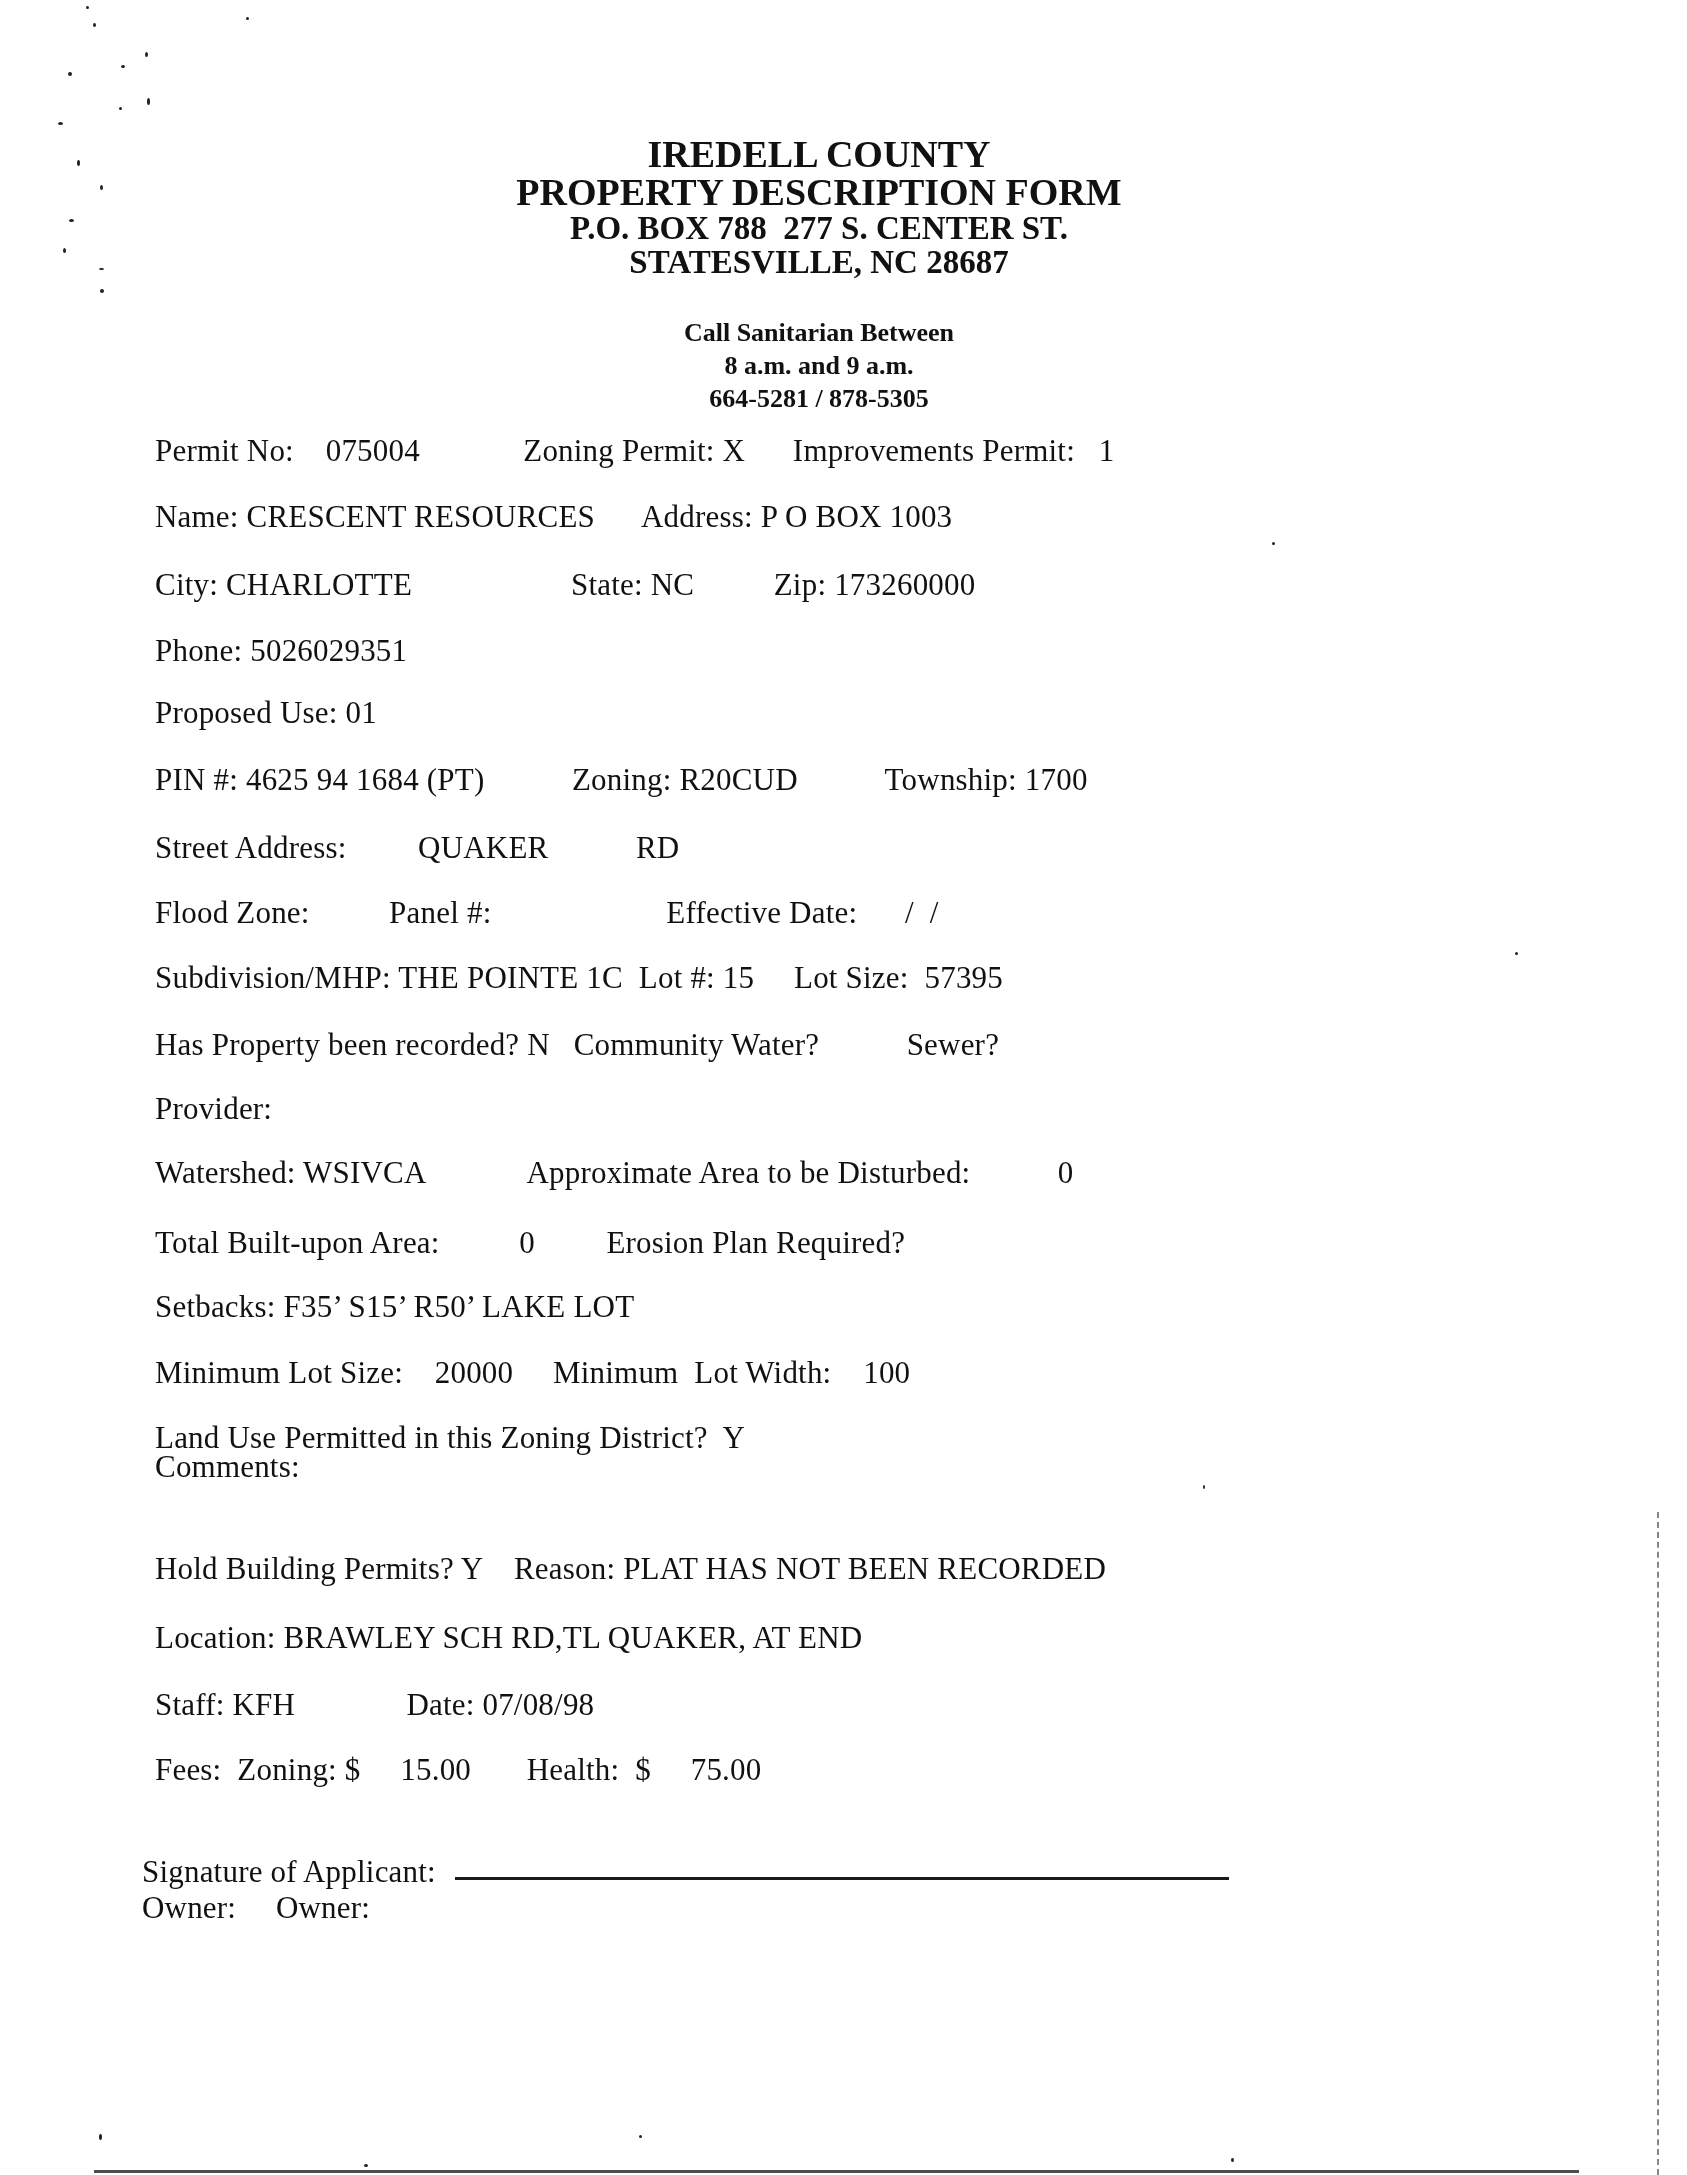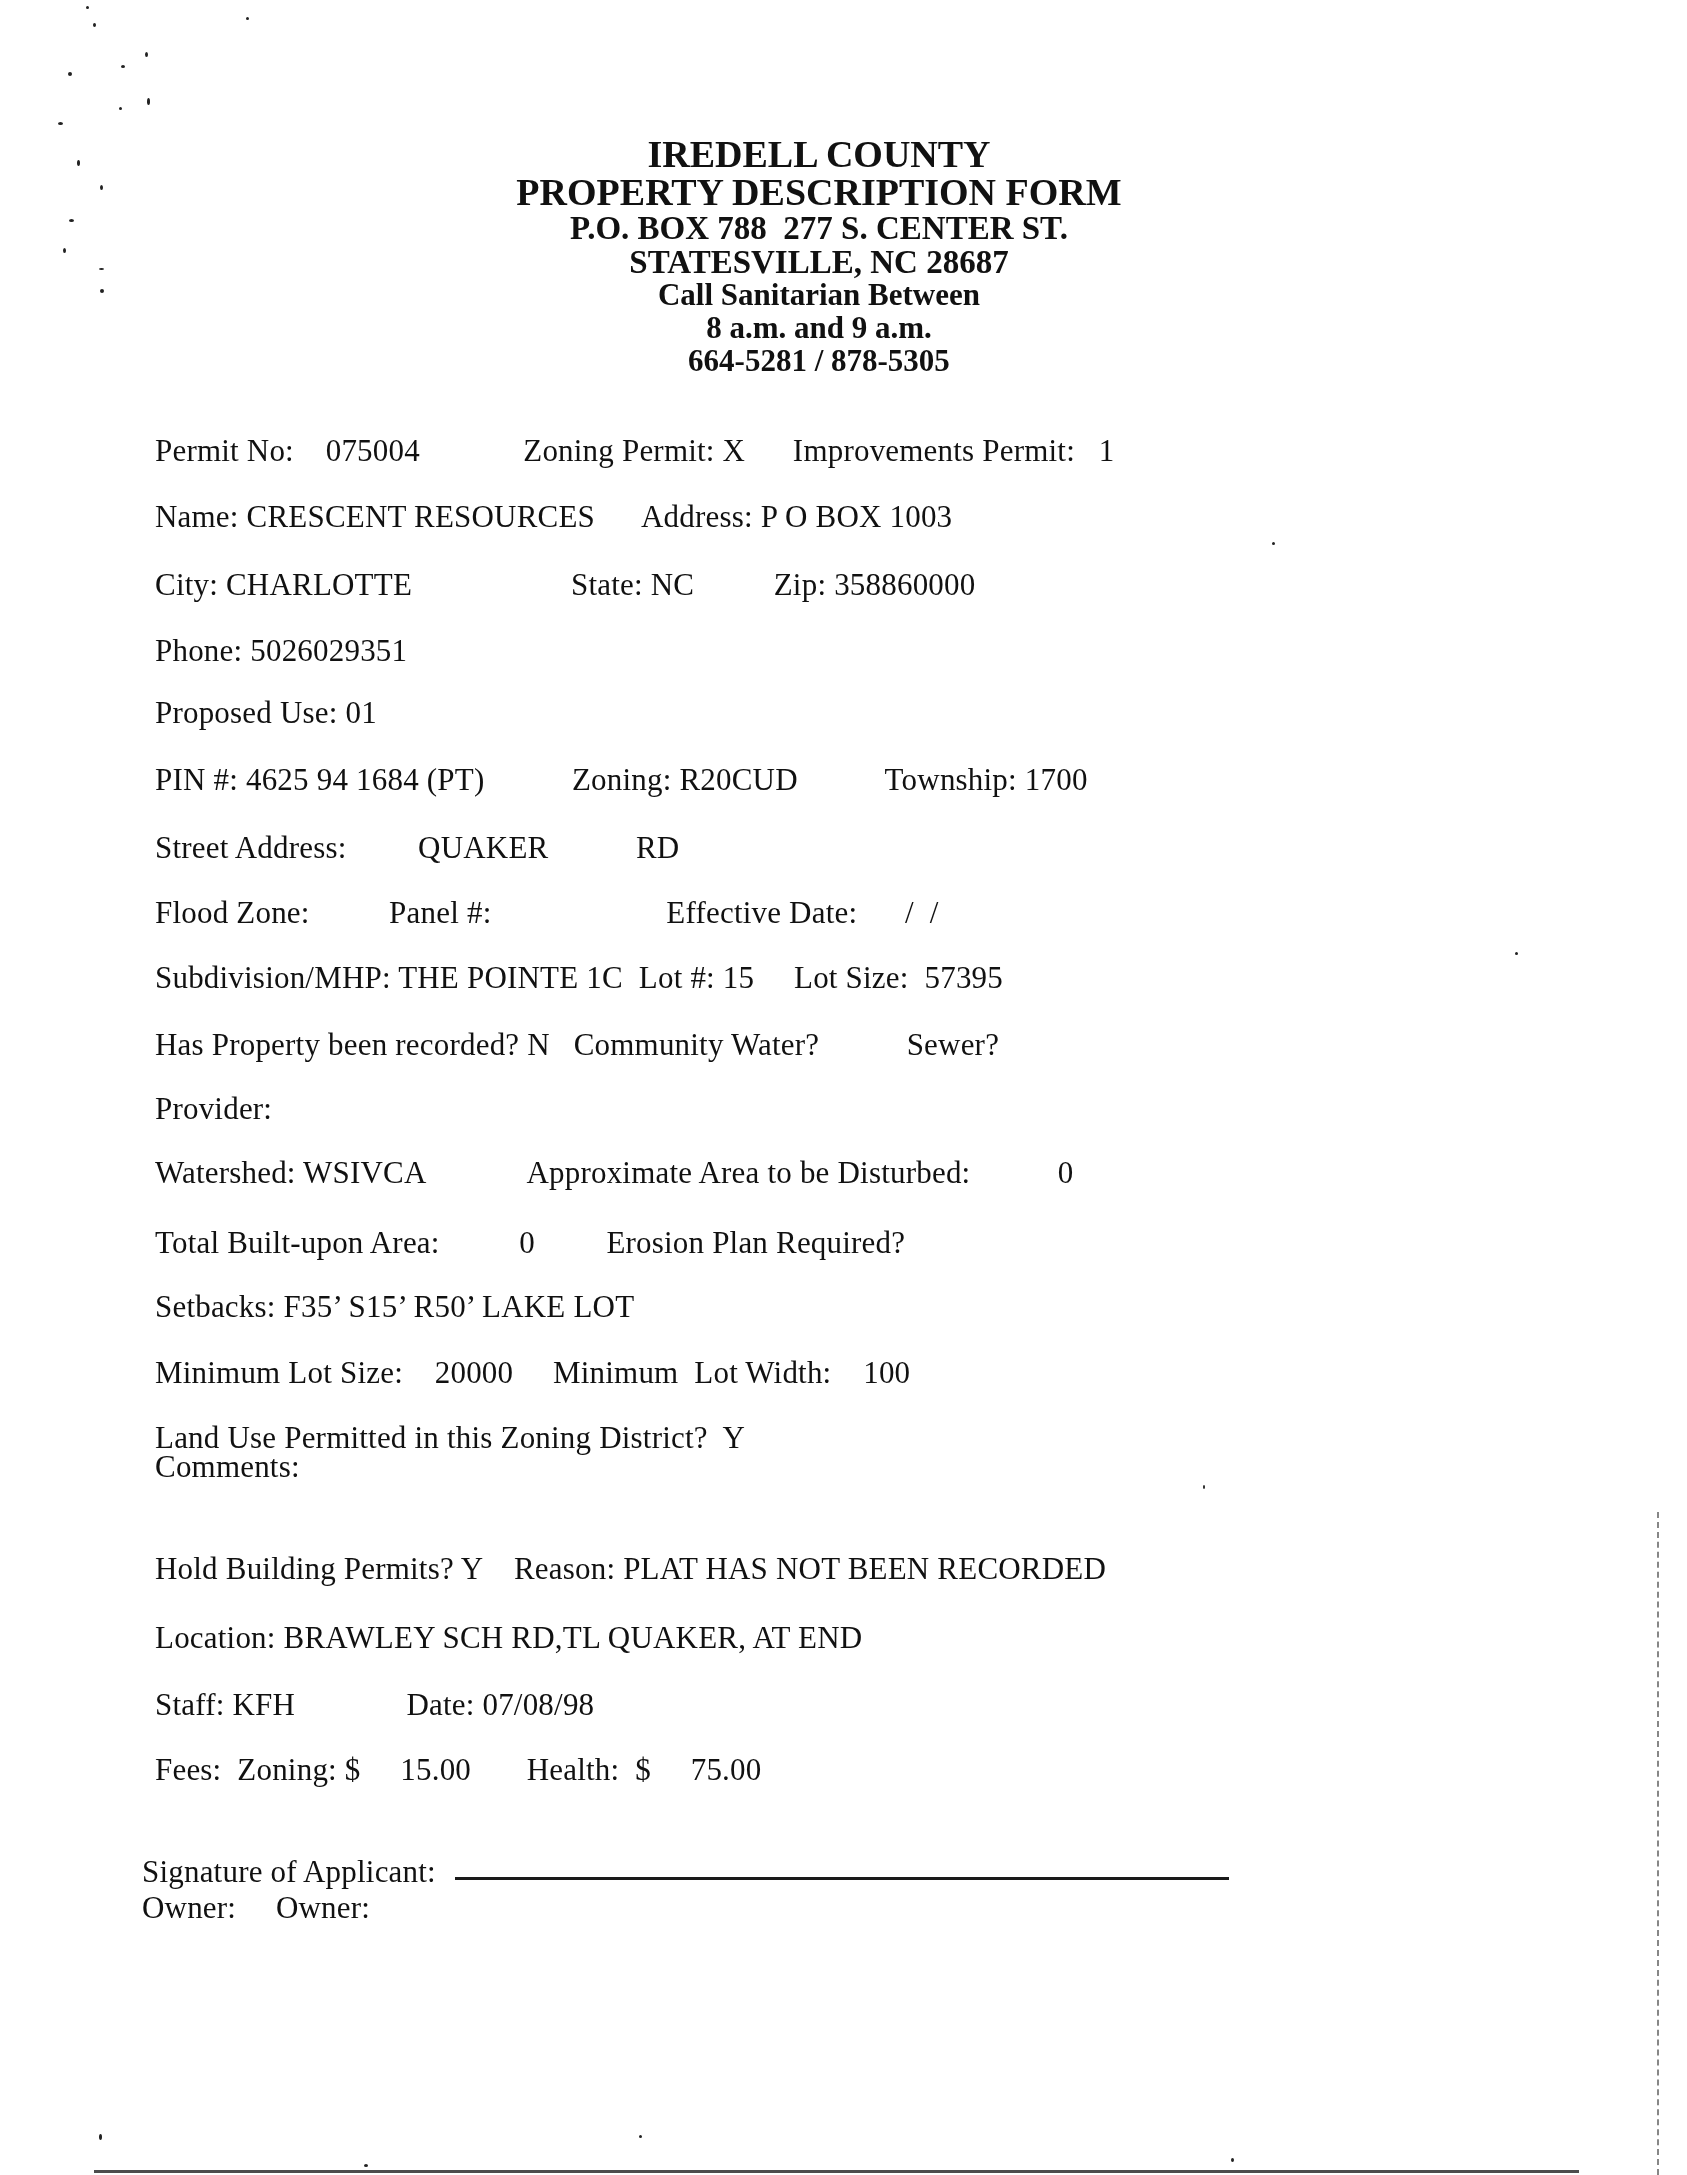--- a/index.html
+++ b/index.html
@@ -7,21 +7,21 @@
     position:relative;
     width:1687px;height:2175px;
     background:#ffffff;
     font-family:"Liberation Serif", serif;
     color:#111;
     overflow:hidden;
   }
   .hl{position:absolute;left:0;width:1638px;text-align:center;font-weight:bold;white-space:pre;}
   .hl.h1{font-size:38px;}
   .hl.h2{font-size:33px;}
-  .hl.h3{font-size:31px;}
+  .hl.h3{font-size:26px;margin-top:41px;}
   .bl{
     position:absolute;left:155px;
     font-size:31px;line-height:38px;
     white-space:pre;letter-spacing:0.2px;
   }
   .sig{left:142px;}
   .sigline{
     position:absolute;left:455px;top:1877px;width:774px;height:3px;
     background:#1a1a1a;
   }
@@ -43,21 +43,21 @@
   <div class="hl h1" style="top:132px">IREDELL COUNTY</div>
   <div class="hl h1" style="top:170px">PROPERTY DESCRIPTION FORM</div>
   <div class="hl h2" style="top:210px">P.O. BOX 788  277 S. CENTER ST.</div>
   <div class="hl h2" style="top:244px">STATESVILLE, NC 28687</div>
   <div class="hl h3" style="top:277px">Call Sanitarian Between</div>
   <div class="hl h3" style="top:310px">8 a.m. and 9 a.m.</div>
   <div class="hl h3" style="top:343px">664-5281 / 878-5305</div>
 
   <div class="bl" style="top:432px">Permit No:    075004             Zoning Permit: X      Improvements Permit:   1</div>
   <div class="bl" style="top:498px">Name: CRESCENT RESOURCES      Address: P O BOX 1003</div>
-  <div class="bl" style="top:566px">City: CHARLOTTE                    State: NC          Zip: 358860000</div>
+  <div class="bl" style="top:566px">City: CHARLOTTE                    State: NC          Zip: 173260000</div>
   <div class="bl" style="top:632px">Phone: 5026029351</div>
   <div class="bl" style="top:694px">Proposed Use: 01</div>
   <div class="bl" style="top:761px">PIN #: 4625 94 1684 (PT)           Zoning: R20CUD           Township: 1700</div>
   <div class="bl" style="top:829px">Street Address:         QUAKER           RD</div>
   <div class="bl" style="top:894px">Flood Zone:          Panel #:                      Effective Date:      /  /</div>
   <div class="bl" style="top:959px">Subdivision/MHP: THE POINTE 1C  Lot #: 15     Lot Size:  57395</div>
   <div class="bl" style="top:1026px">Has Property been recorded? N   Community Water?           Sewer?</div>
   <div class="bl" style="top:1090px">Provider:</div>
   <div class="bl" style="top:1154px">Watershed: WSIVCA             Approximate Area to be Disturbed:           0</div>
   <div class="bl" style="top:1224px">Total Built-upon Area:          0         Erosion Plan Required?</div>

